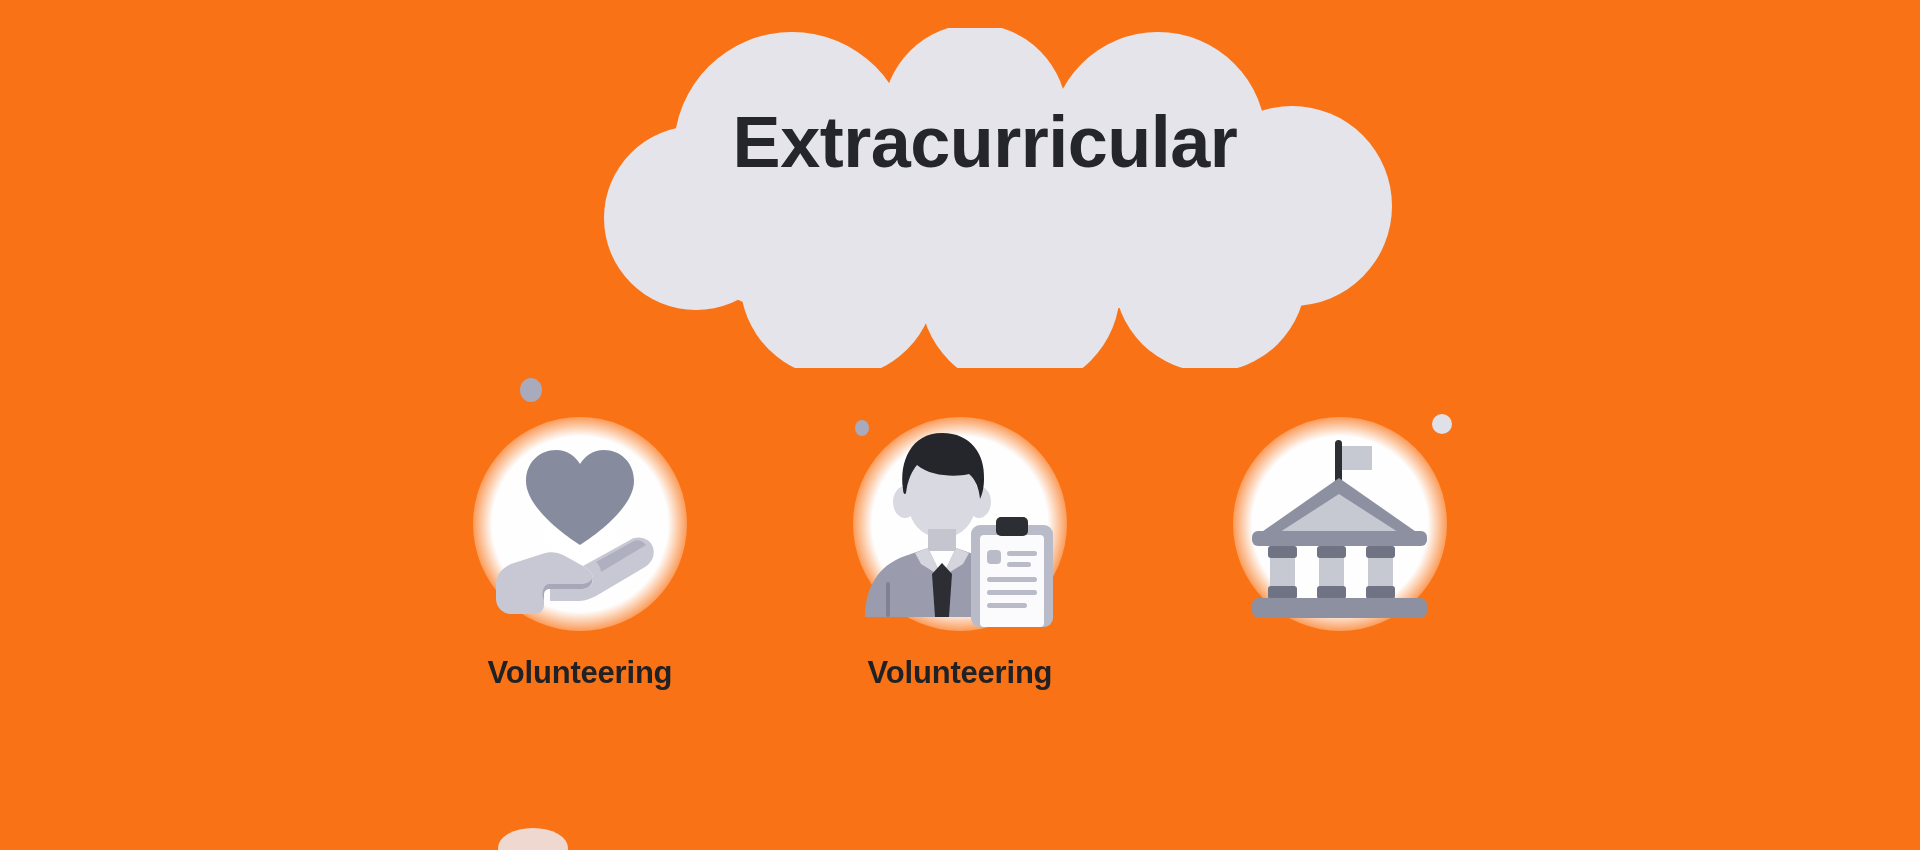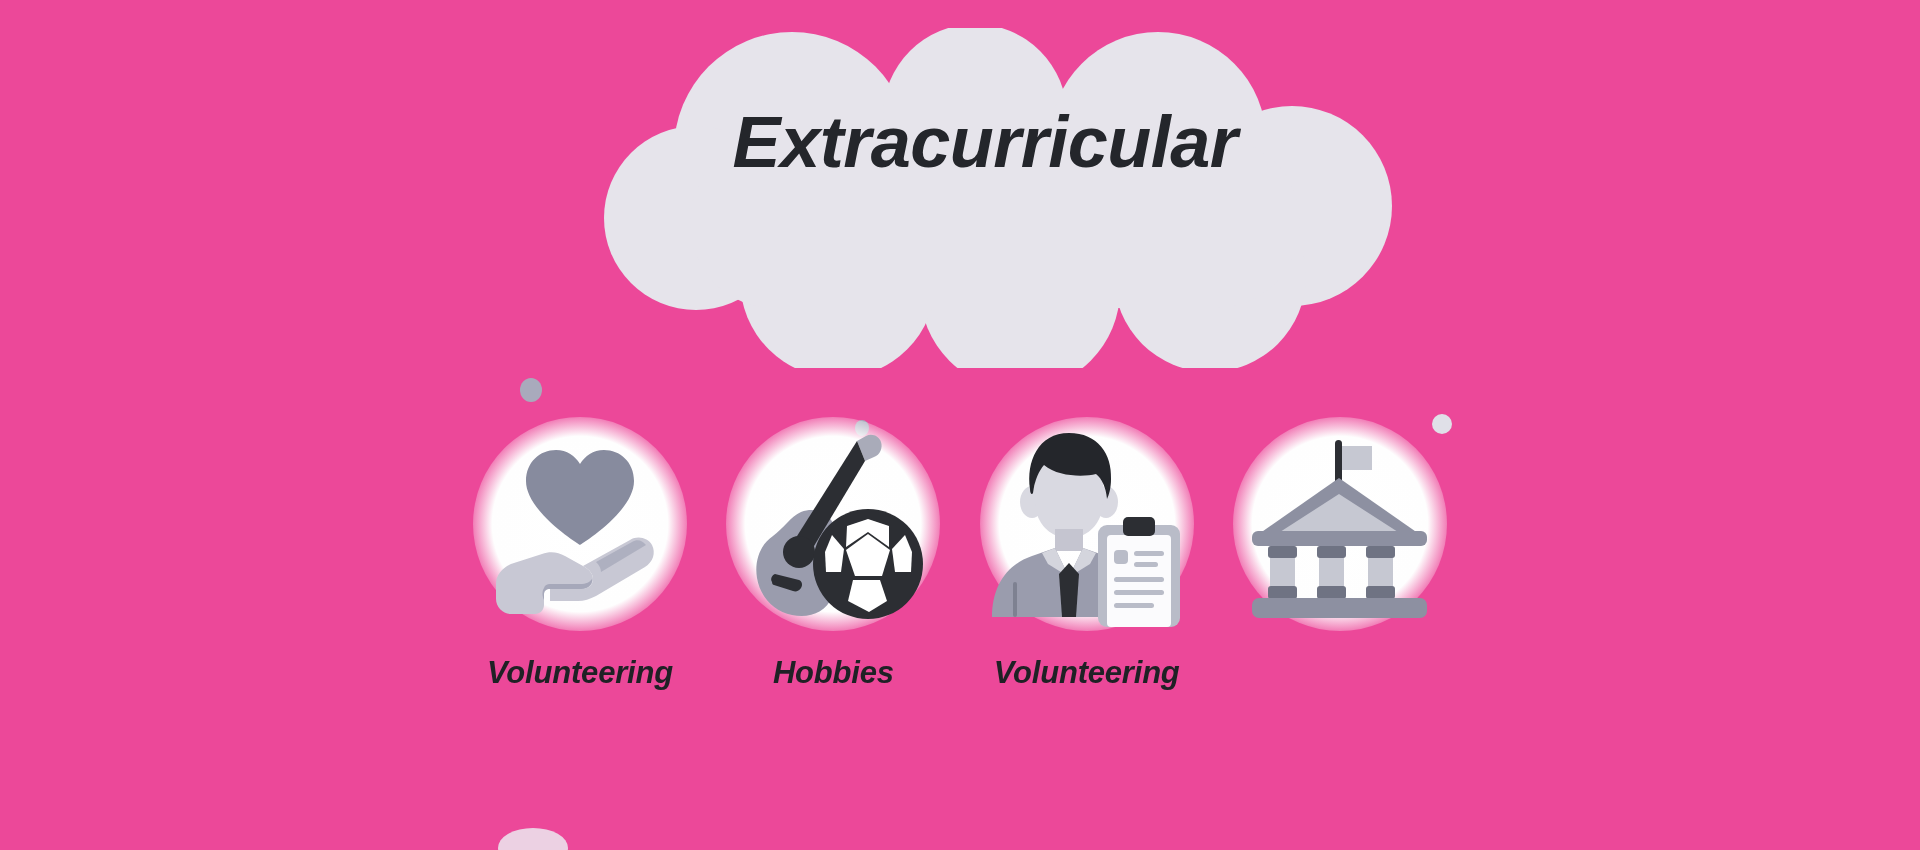--- a/index.html
+++ b/index.html
@@ -8,23 +8,22 @@
     padding: 0;
     background: #f7f6f8;
   }
   body {
     font-family: "Liberation Sans", sans-serif;
   }
   #stage {
     position: relative;
     width: 1920px;
     height: 850px;
-    background: #ec4899;
+    background: #f97316;
     overflow: hidden;
-    font-style: italic;
   }
 
   
   .cloud-wrap {
     position: absolute;
     left: 520px;
     top: 28px;
     width: 930px;
     height: 340px;
   }
@@ -149,44 +148,20 @@
           <path d="M100 121 C100 121 46 88 46 57 C46 38 60 26 76 26 C87 26 95 32 100 40 C105 32 113 26 124 26 C140 26 154 38 154 57 C154 88 100 121 100 121 Z" fill="#878b9e"></path>
           <path d="M16 160 C16 150 24 142 34 139 L62 130 C70 127 78 128 85 132 L103 142 C110 146 113 150 113 155 C113 161 108 165 101 165 L70 165 C66 165 64 167 64 170 L64 181 C64 186 60 190 55 190 L31 190 C23 190 16 183 16 175 Z" fill="#c8c8d4"></path>
           <path d="M101 165 C108 165 113 161 113 155 C113 150 110 146 103 142 L150 116 C158 111 168 114 172 121 C176 129 173 138 165 143 L116 172 C110 175 104 177 98 177 L70 177 L70 165 Z" fill="#c8c8d4"></path>
           <path d="M70 160 L100 160 C106 160 110 158 112 155 C113 159 109 165 101 165 L70 165 C66 165 64 167 64 170 L64 176 C62 172 62 167 64 164 C65 161 67 160 70 160 Z" fill="#a6a8ba"></path>
           <path d="M152 118 L116 138 C119 141 121 144 121 148 L166 121 C162 116 157 115 152 118 Z" fill="#a6a8ba" opacity="0.75"></path>
         </svg>
       </div>
       <div class="icon-label">Volunteering</div>
     </div>
 
-    <div class="icon-card">
-      <div class="icon-halo">
-        <svg width="208" height="208" viewBox="0 0 208 208" xmlns="http://www.w3.org/2000/svg">
-
-          <g>
-            <path d="M72 92 C88 86 102 94 106 108 C110 122 106 134 96 144 C104 152 108 164 103 177 C97 192 80 199 63 195 C44 191 31 176 28 158 C25 140 32 124 44 116 C54 109 62 96 72 92 Z" fill="#9a9cad"></path>
-            <path d="M137 16 C143 13 150 16 152 22 C154 28 151 35 145 37 L136 41 L128 21 Z" fill="#a9abb9"></path>
-            <path d="M128 21 L136 41 L79 136 C76 141 69 142 65 139 C61 136 60 129 63 124 Z" fill="#2c2e33"></path>
-            <ellipse cx="70" cy="132" rx="16" ry="16" fill="#2c2e33"></ellipse>
-            <path d="M43 162 C41 159 43 155 46 154 L70 160 C73 161 74 165 72 168 C70 171 67 172 64 171 L45 165 C44 165 43 164 43 162 Z" fill="#2c2e33"></path>
-          </g>
-
-          <g>
-            <circle cx="139" cy="144" r="55" fill="#2c2e33"></circle>
-            <path d="M139 114 L161 130 L153 156 L126 156 L117 130 Z" fill="#ffffff"></path>
-            <path d="M139 99 L118 106 L117 127 L139 112 L160 127 L160 106 Z" fill="#ffffff"></path>
-            <path d="M96 132 L103 115 L115 129 L112 152 L97 152 Z" fill="#ffffff"></path>
-            <path d="M183 132 L176 115 L163 129 L166 152 L182 152 Z" fill="#ffffff"></path>
-            <path d="M124 160 L151 160 L158 181 L140 192 L119 181 Z" fill="#ffffff"></path>
-          </g>
-        </svg>
-      </div>
-      <div class="icon-label">Hobbies</div>
-    </div>
 
     <div class="icon-card">
       <div class="icon-halo">
         <svg width="214" height="214" viewBox="0 0 214 214" xmlns="http://www.w3.org/2000/svg">
 
           <ellipse cx="52" cy="85" rx="12" ry="16" fill="#d9d9e1"></ellipse>
           <ellipse cx="126" cy="85" rx="12" ry="16" fill="#d9d9e1"></ellipse>
 
           <path d="M55 56 C55 33 72 18 89 18 C106 18 123 33 123 56 L123 84 C123 106 108 121 89 121 C70 121 55 106 55 84 Z" fill="#d9d9e1"></path>
 

